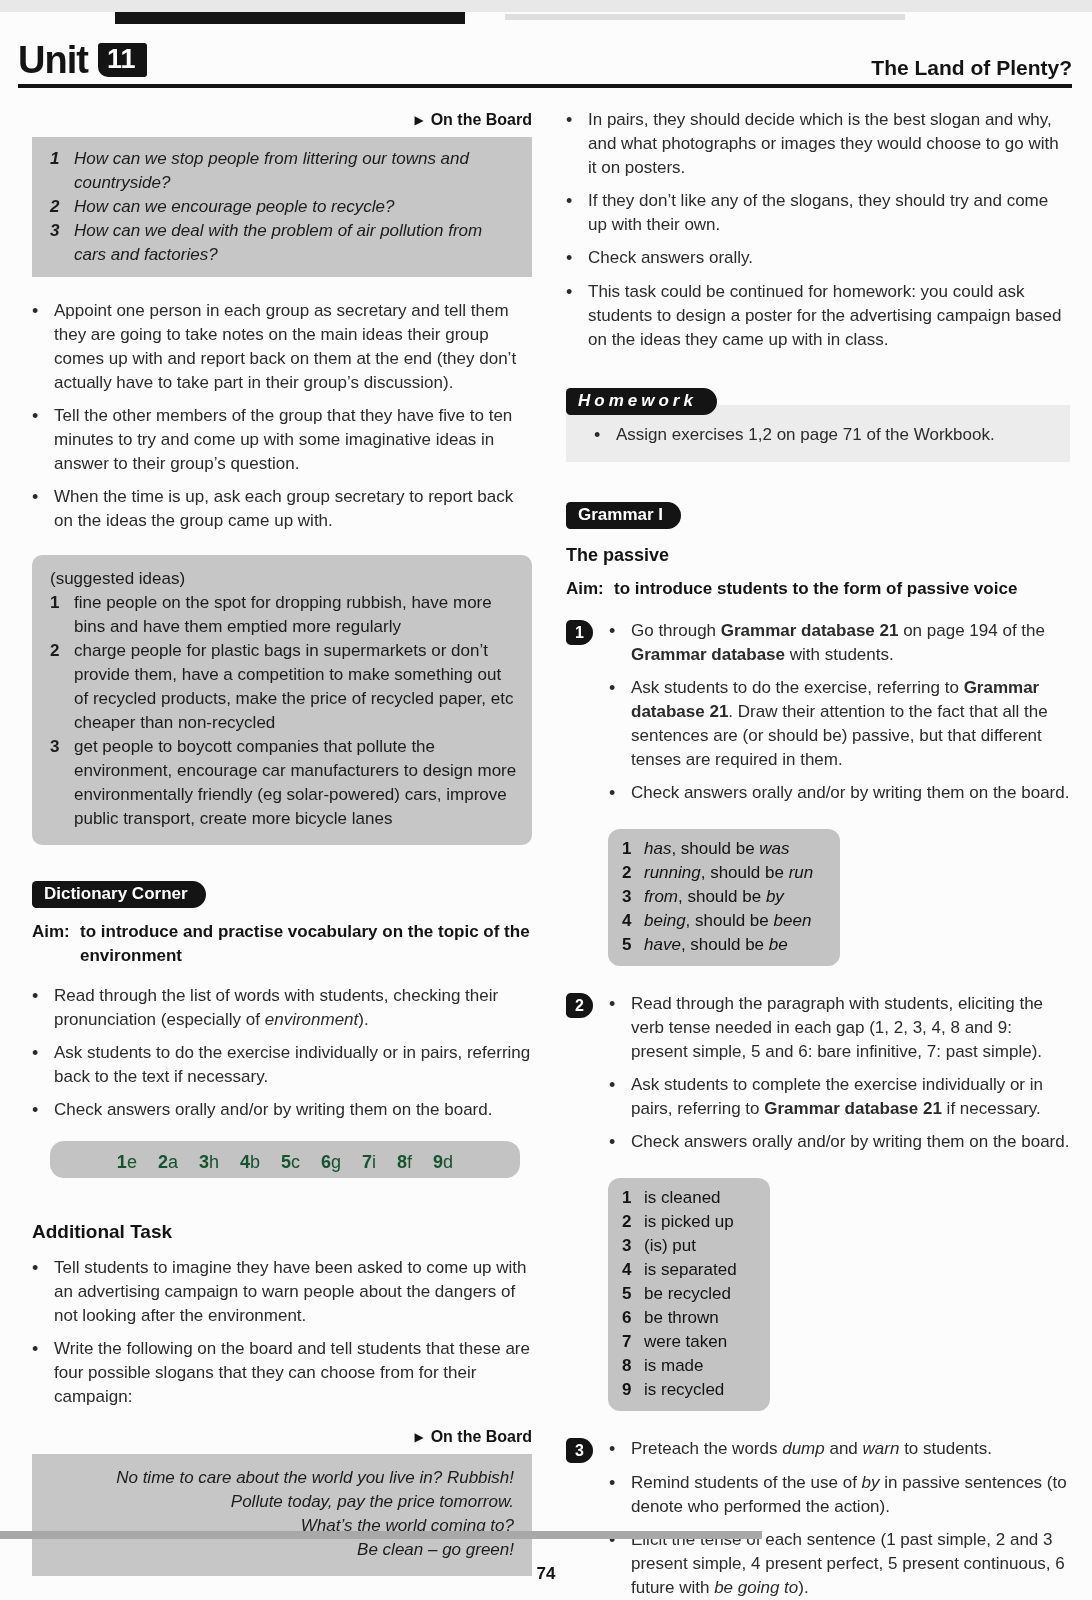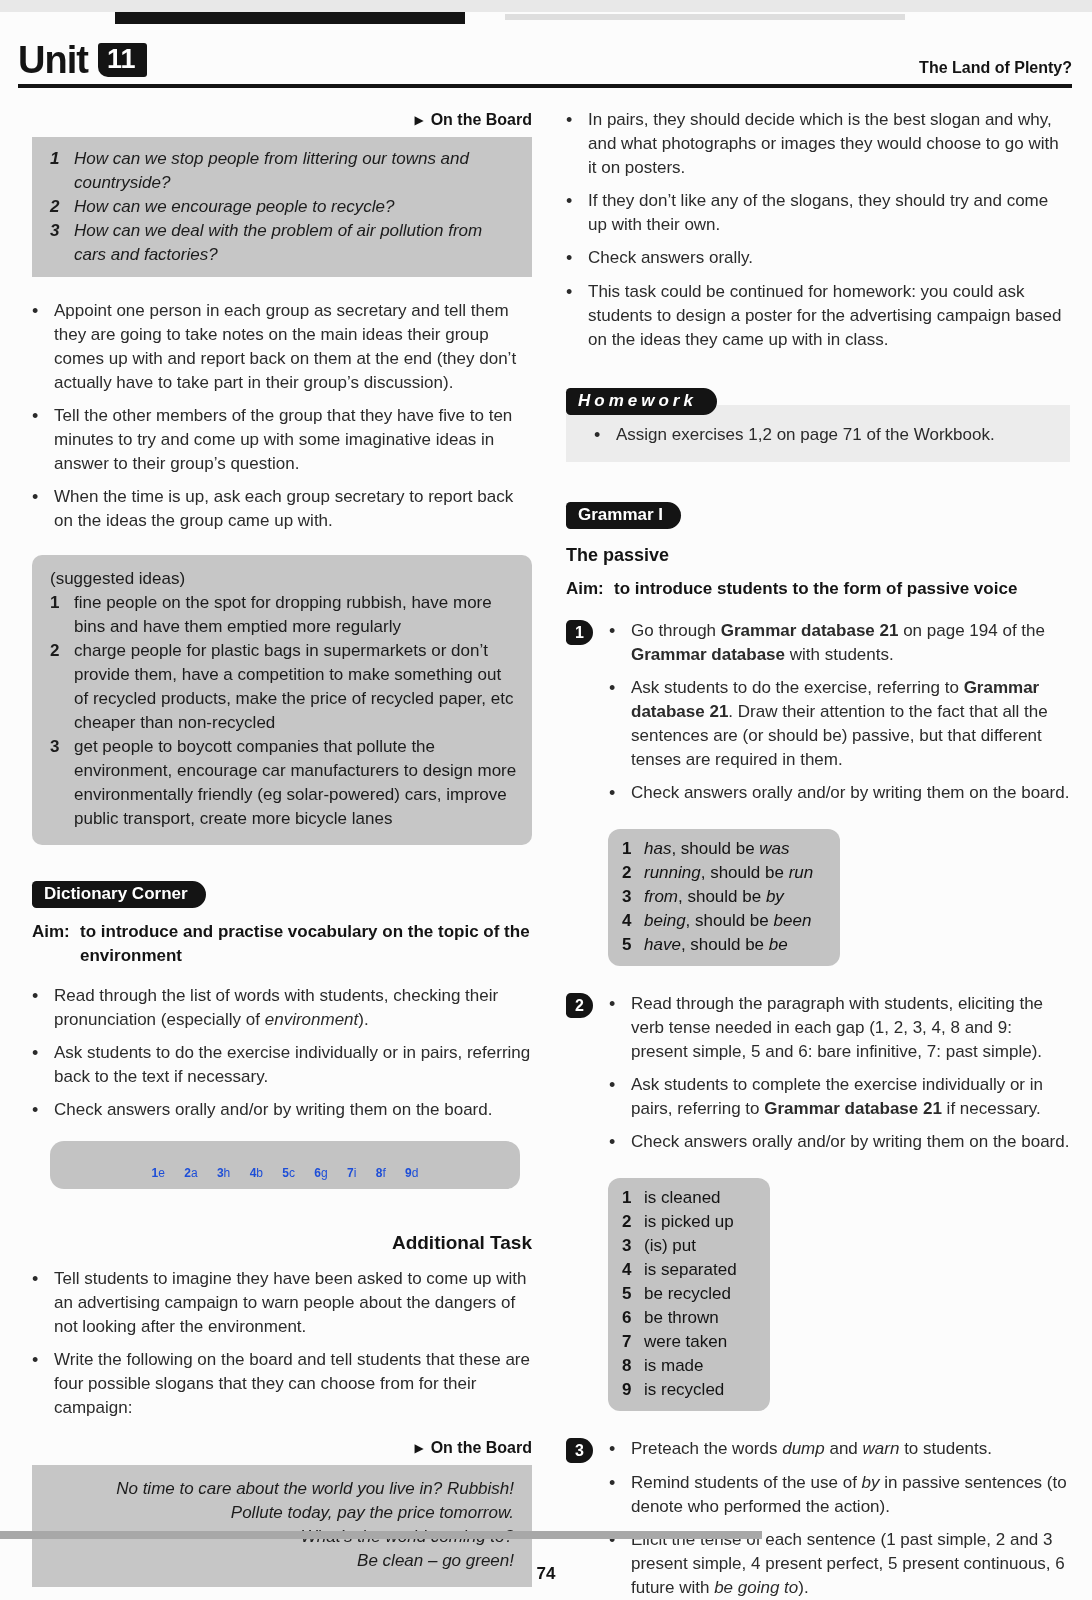--- a/index.html
+++ b/index.html
@@ -23,21 +23,21 @@
     position:absolute; top:24px; left:18px; right:20px; height:52px;
     border-bottom:4px solid #141414; display:flex; align-items:flex-end; justify-content:space-between;
     padding-bottom:4px;
   }
   .unit-wrap { display:flex; align-items:center; gap:10px; }
   .unit-label { font-size:38px; font-weight:bold; color:#141414; letter-spacing:-1px; line-height:40px; }
   .unit-num {
     background:#141414; color:#fff; font-weight:bold; font-size:27px;
     padding:1px 12px 3px 9px; border-radius:3px 3px 3px 10px; line-height:30px;text-align:right;
   }
-  .page-title { font-size:16px; font-weight:bold; color:#141414; }
+  .page-title { font-size:21px; font-weight:bold; color:#141414; }
 
   
   .cols { position:absolute; top:86px; left:32px; width:1038px; display:flex; gap:34px; }
   .col-left  { width:500px; flex:none; }
   .col-right { width:504px; flex:none; }
 
   
   .board-label { text-align:right; font-weight:bold; font-size:16px; color:#141414; margin-top:10px; }
   .board-label .arrow::before { content:"\25B6"; font-size:12px; margin-right:7px; position:relative; top:-1px; }
 
@@ -62,25 +62,25 @@
     line-height:26px; padding:0 18px 1px 12px; border-radius:5px 15px 15px 5px;
   }
   .dict-badge { margin-top:36px; }
   .aim { display:flex; font-weight:bold; color:#141414; margin-top:12px; }
   .aim .aim-label { width:48px; flex:none; }
   .aim .aim-text { flex:1; }
 
   
   .dc-answers {
     margin:18px 12px 0 18px; background:#c3c3c3; border-radius:14px;
-    text-align:center; padding:20px 0 4px 0; color:#1d4ed8; word-spacing:16px; font-size:12px;
-  }
-
-  
-  .add-heading { margin-top:42px; font-size:19px; font-weight:bold; color:#141414;text-align:right; }
+    text-align:center; padding:9px 0 4px 0; color:#14532d; word-spacing:16px; font-size:18px;
+  }
+
+  
+  .add-heading { margin-top:42px; font-size:19px; font-weight:bold; color:#141414; }
   .box-slogans { margin-top:4px; text-align:right; font-style:italic; padding:12px 18px 14px 14px; }
 
   
   .homework-wrap { margin-top:36px; position:relative; }
   .homework-pill { font-style:italic; letter-spacing:4px; padding:0 20px 1px 12px; position:relative; z-index:1; }
   .homework-strip { background:#ececec; margin-top:-10px; padding:18px 8px 14px 28px; }
   .homework-strip .b { margin-bottom:0; }
 
   .grammar-badge { margin-top:40px; }
   .grammar-sub { margin-top:14px; font-size:18px; font-weight:bold; color:#141414; }

